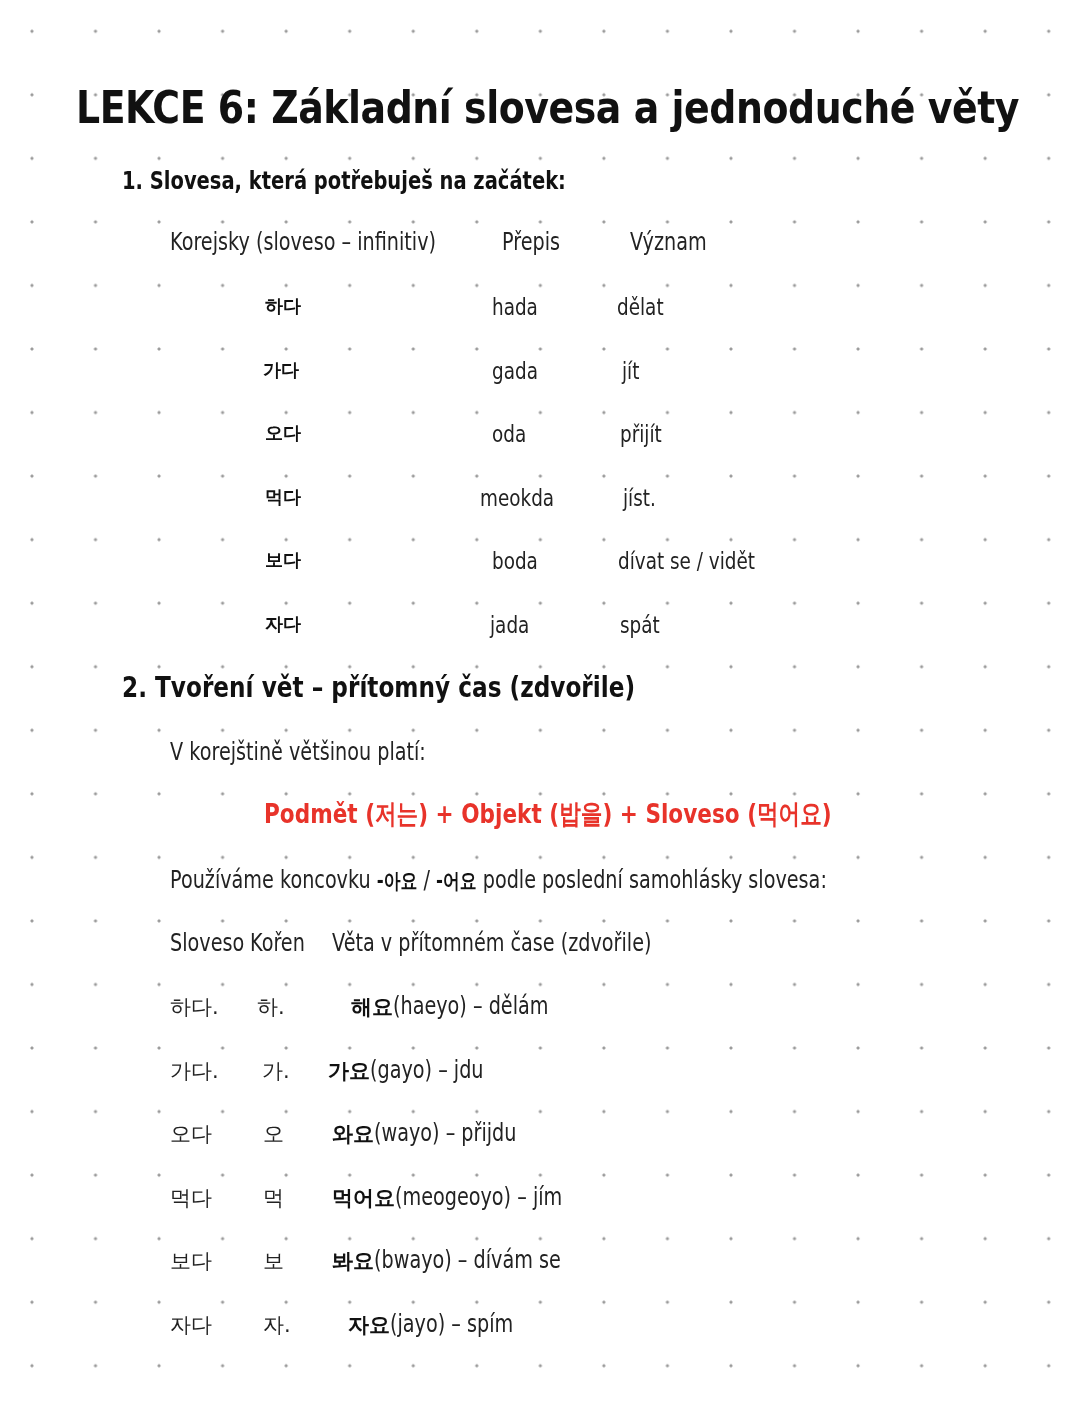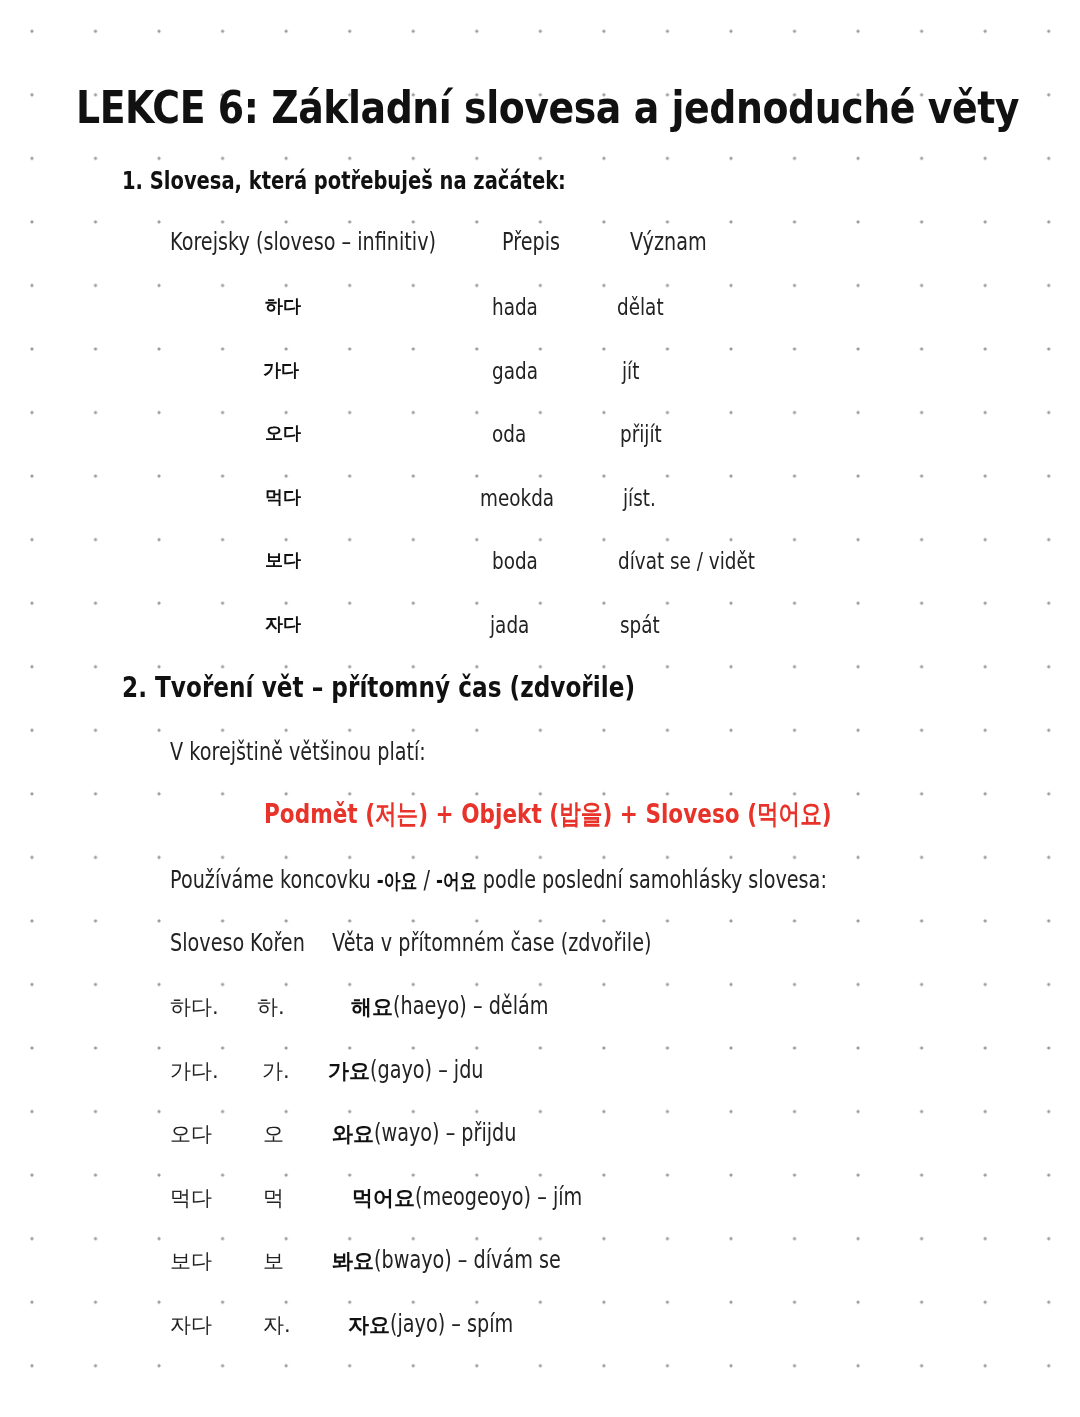--- a/index.html
+++ b/index.html
@@ -95,21 +95,21 @@
     <span class="abs" style="left:328px; top:1056px; font-size:21px;"><span class="bold-ko">가요</span><span class="para" style="display:inline-block;"> (gayo) – jdu</span></span>
   </div>
   <div>
     <span class="abs ko-plain" style="left:170px; top:1120px;">오다</span>
     <span class="abs ko-plain" style="left:263px; top:1120px;">오</span>
     <span class="abs" style="left:332px; top:1119px; font-size:21px;"><span class="bold-ko">와요</span><span class="para" style="display:inline-block;"> (wayo) – přijdu</span></span>
   </div>
   <div>
     <span class="abs ko-plain" style="left:170px; top:1184px;">먹다</span>
     <span class="abs ko-plain" style="left:263px; top:1184px;">먹</span>
-    <span class="abs" style="left:332px; top:1183px; font-size:21px;margin-left:20px;"><span class="bold-ko">먹어요</span><span class="para" style="display:inline-block;"> (meogeoyo) – jím</span></span>
+    <span class="abs" style="left:332px; top:1183px; font-size:21px;"><span class="bold-ko">먹어요</span><span class="para" style="display:inline-block;"> (meogeoyo) – jím</span></span>
   </div>
   <div>
     <span class="abs ko-plain" style="left:170px; top:1247px;">보다</span>
     <span class="abs ko-plain" style="left:263px; top:1247px;">보</span>
     <span class="abs" style="left:332px; top:1246px; font-size:21px;"><span class="bold-ko">봐요</span><span class="para" style="display:inline-block;"> (bwayo) – dívám se</span></span>
   </div>
   <div>
     <span class="abs ko-plain" style="left:170px; top:1311px;">자다</span>
     <span class="abs ko-plain" style="left:263px; top:1311px;">자.</span>
     <span class="abs" style="left:348px; top:1310px; font-size:21px;"><span class="bold-ko">자요</span><span class="para" style="display:inline-block;"> (jayo) – spím</span></span>

